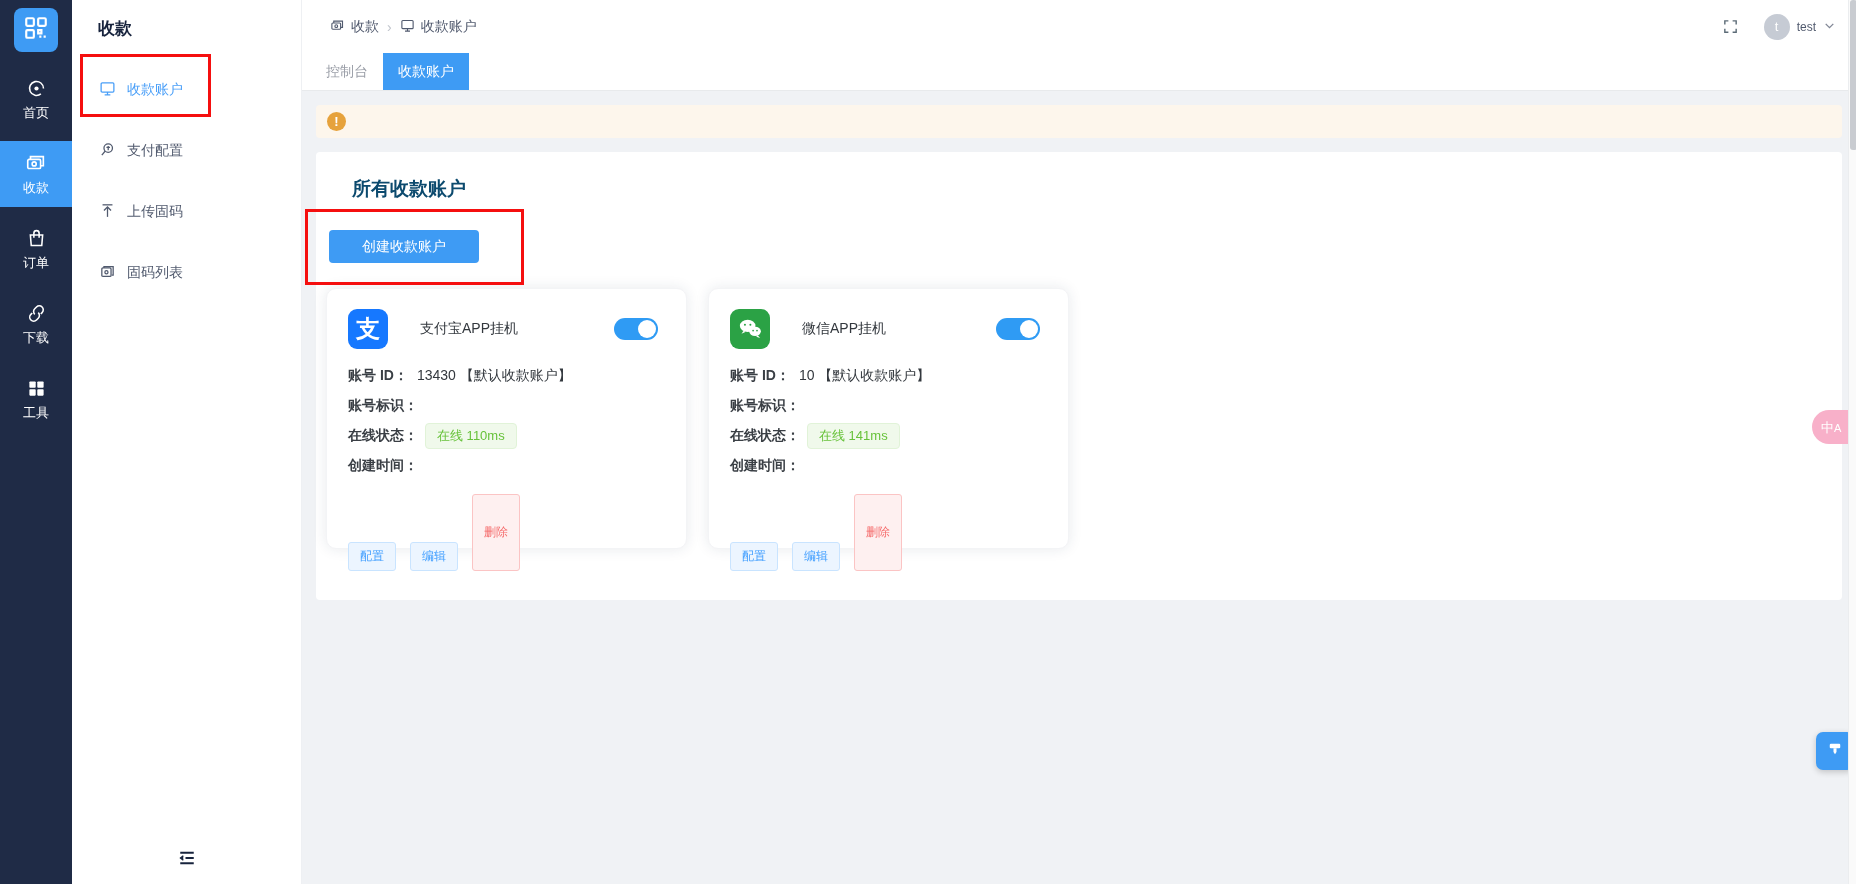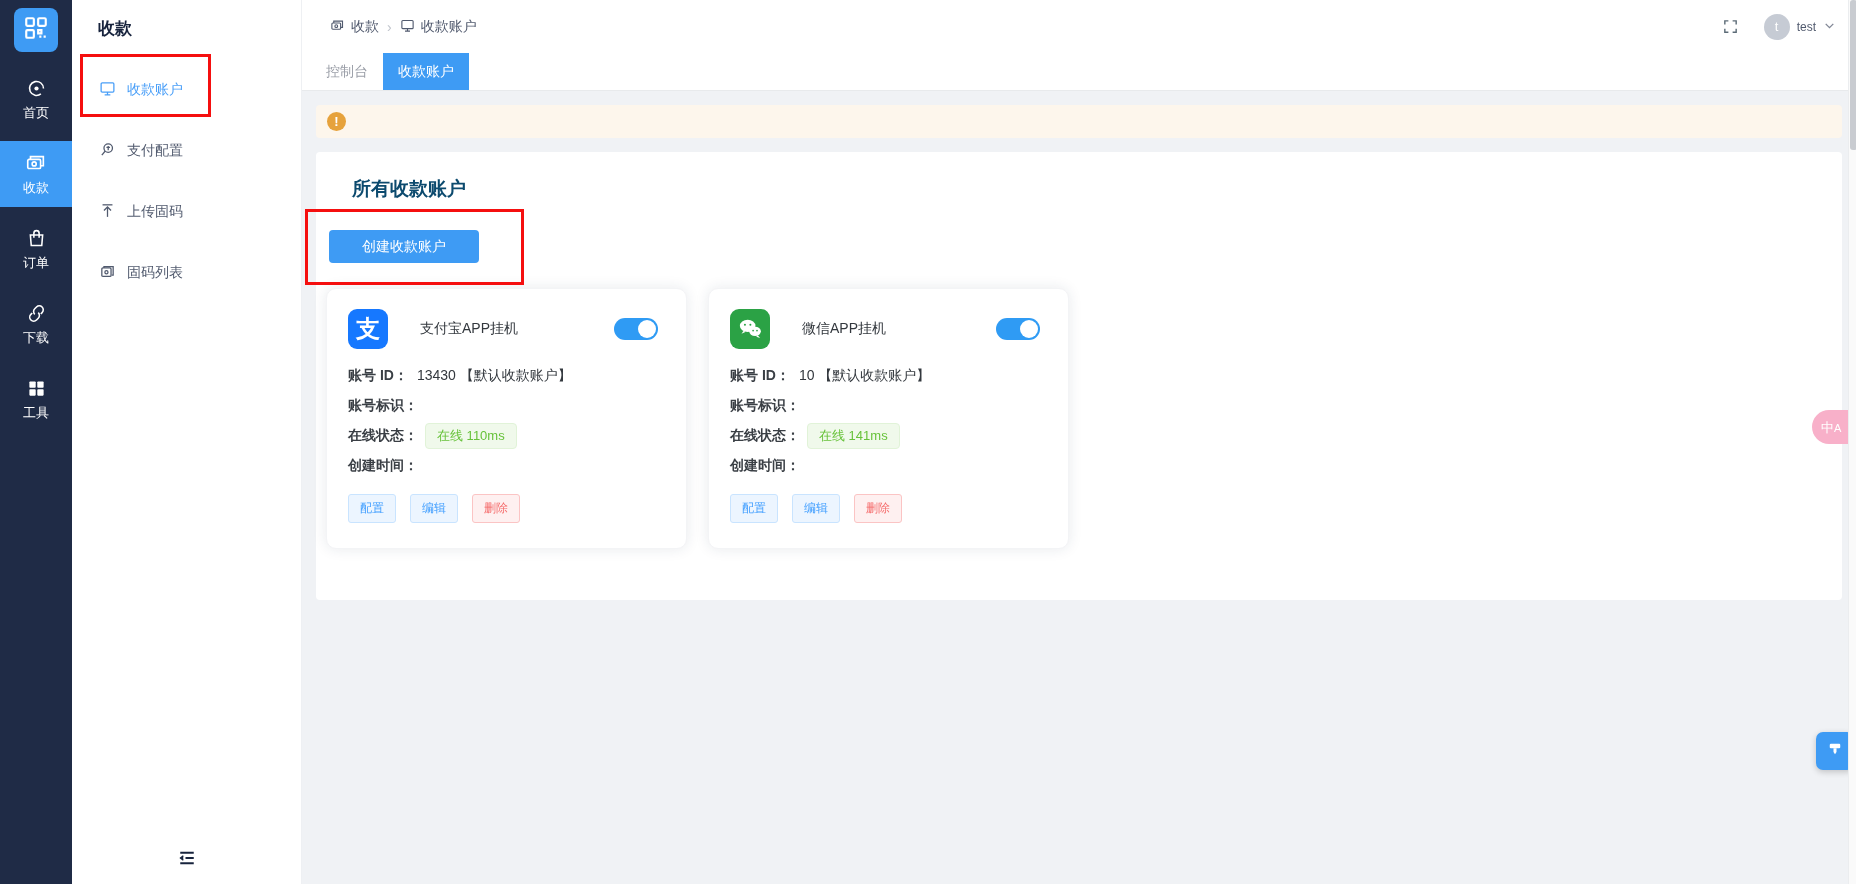--- a/index.html
+++ b/index.html
@@ -81,21 +81,21 @@
                   border-radius:50%; background:#fff; }
   .card-fields { margin-top:12px; }
   .field { height:30px; display:flex; align-items:center; font-size:14px; }
   .flabel { font-weight:bold; color:#3a3f45; }
   .fvalue { margin-left:9px; color:#33383e; }
   .badge-online { margin-left:7px; padding:3px 11px; background:#f0f9eb; border:1px solid #e1f3d8;
                   border-radius:4px; color:#67c23a; font-size:13px; }
   .card-actions { margin-top:13px; display:flex; gap:14px; }
   .act-btn { padding:5px 11px; font-size:12px; border-radius:3px; cursor:pointer;
              font-family:"Liberation Sans","DejaVu Sans",sans-serif; }
-  .act-blue { color:#409eff; background:#ecf5ff; border:1px solid #c9e4ff; }
+  .act-blue { color:#409eff; background:#ecf5ff; border:1px solid #c9e4ff;margin-top:48px; }
   .act-red  { color:#f56c6c; background:#fef0f0; border:1px solid #fbc4c4; }
 
   
   .translate-pill { position:absolute; right:-12px; top:410px; width:56px; height:34px;
                     border-radius:17px; background:#f8b0c9; z-index:9; cursor:pointer;
                     display:flex; align-items:center; padding-left:9px; color:#fff; }
   .tp-glyph { font-size:13px; font-weight:normal; line-height:1; }
   .tp-glyph .a { font-size:11px; }
   .float-tool { position:absolute; right:2px; bottom:114px; width:38px; height:38px;
                 border-radius:7px; background:#3e9bf4; z-index:9; cursor:pointer;

